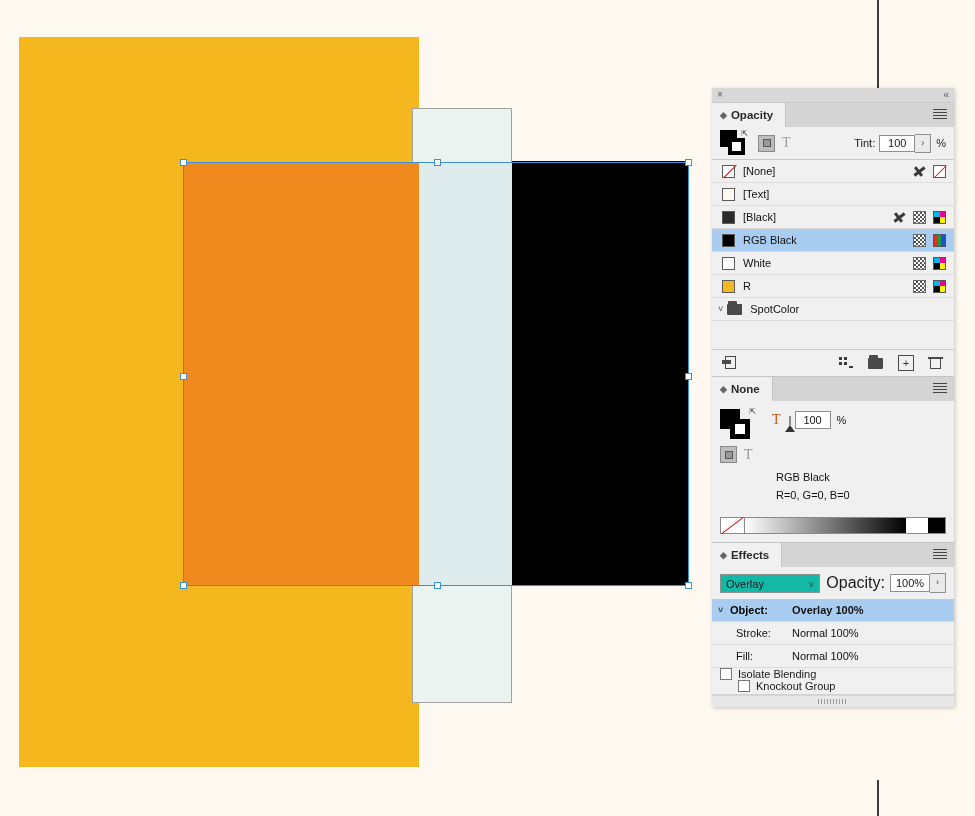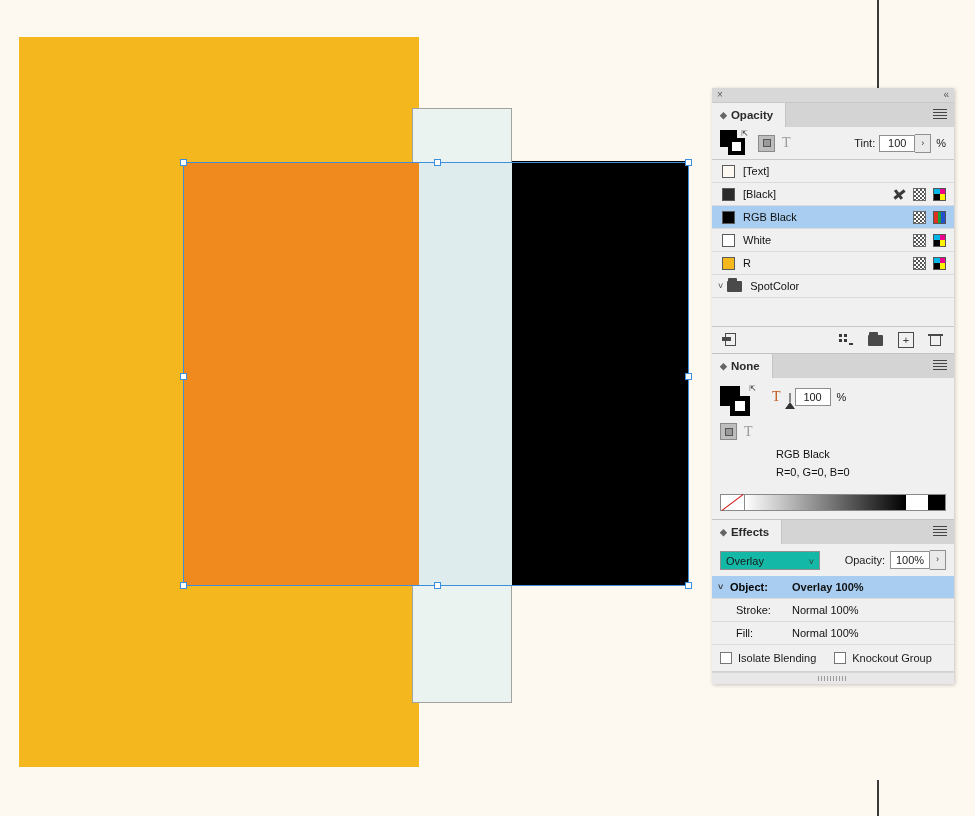--- a/index.html
+++ b/index.html
@@ -147,36 +147,36 @@
   .spec-none { width:23px; background:#fff; border-right:1px solid #8a8a8a; position:relative; }
   .spec-none::after { content:""; position:absolute; left:-2px; top:7px; width:27px; height:1px; background:#d01010; transform:rotate(-37deg); }
   .spec-ramp { flex:1 1 auto; background:linear-gradient(to right,#ffffff,#000000); }
   .spec-white { width:22px; background:#fff; }
   .spec-black { width:17px; background:#000; }
 
   
   .fx-top { display:flex; align-items:center; padding:6px 8px; }
   .fx-select { width:100px; height:19px; background:#14b8a6; border:1px solid #8f8f8f; position:relative; font-size:11px; line-height:18px; padding-left:5px; box-sizing:border-box; }
   .fx-select .chev { position:absolute; right:5px; top:1px; font-size:9px; color:#333; }
-  .fx-oplabel { margin-left:auto; font-size:11px; }
+  .fx-oplabel { margin-left:auto; font-size:16px; }
   .fx-opfield { width:38px; height:16px; background:#fff; border:1px solid #8f8f8f; text-align:center; line-height:16px; font-size:11px; margin-left:5px; }
   .fx-oparrow { width:15px; height:18px; background:#eaeaea; border:1px solid #8f8f8f; border-left:none; text-align:center; line-height:17px; font-size:9px; color:#333; }
 
   .fx-rows { }
   .fx-row { display:flex; align-items:center; height:22px; border-bottom:1px solid #dcdcdc; font-size:11px; padding-left:6px; }
   .fx-row.sel { background:#a8cdf0; font-weight:bold; }
   .fx-row .caret { width:12px; font-size:9px; color:#333; }
   .fx-row .fx-label { width:62px; color:#111; }
   .fx-row.sel .fx-label { color:#000; }
   .fx-row .fx-val { color:#111; }
   .fx-row.muted .fx-label, .fx-row.muted .fx-val { color:#8a8a8a; }
   .fx-row.indent .caret { width:12px; }
   .fx-row.indent .fx-label { margin-left:6px; width:56px; }
 
-  .fx-checks { display:flex; align-items:center; height:26px; padding:0 8px; border-bottom:1px solid #d2d2d2; }
+  .fx-checks { display:flex; height:26px; padding:0 8px; border-bottom:1px solid #d2d2d2;flex-direction:column; }
   .cbx { width:12px; height:12px; background:#fff; border:1px solid #777; box-sizing:border-box; margin-right:6px; }
   .fx-checks .cgroup { display:flex; align-items:center; font-size:11px; }
   .fx-checks .cgroup + .cgroup { margin-left:18px; }
 
   .fx-footer { height:26px; display:flex; align-items:center; justify-content:flex-end; padding:0 10px; }
   .fx-footer .fbtn2 { margin-left:20px; position:relative; width:16px; height:16px; }
   .ic-clearfx { border:1px solid #5a5a5a; background:#fff; width:13px; height:13px; box-sizing:border-box; position:relative; }
   .ic-clearfx::after { content:""; position:absolute; left:-2px; top:5px; width:17px; height:1px; background:#d01010; transform:rotate(-45deg); }
   .ic-fx { font-family:"Liberation Serif", serif; font-style:italic; font-size:15px; color:#333; line-height:16px; }
 
@@ -248,20 +248,28 @@
             <i></i>
           </div>
         <span class="fmt-t">T</span>
         <span class="tint-label">Tint:</span>
         <div class="tint-field">100</div>
         <div class="tint-arrow">›</div>
         <span class="pct">%</span>
       </div>
 
       <div class="sw-list" id="swatch-list">
+          <div class="sw-row">
+            <span class="chip none" style=""></span>
+            <span class="sw-name">[None]</span>
+            <span class="sw-icons">
+              <span class="ic ic-lock"></span>
+              <span class="ic ic-nonebox"></span>
+            </span>
+          </div>
           <div class="sw-row">
             <span class="chip" style="background:#fdf9f2;"></span>
             <span class="sw-name">[Text]</span>
             <span class="sw-icons"></span>
           </div>
           <div class="sw-row">
             <span class="chip" style="background:#2b2b2b;"></span>
             <span class="sw-name">[Black]</span>
             <span class="sw-icons">
               <span class="ic ic-lock"></span>

